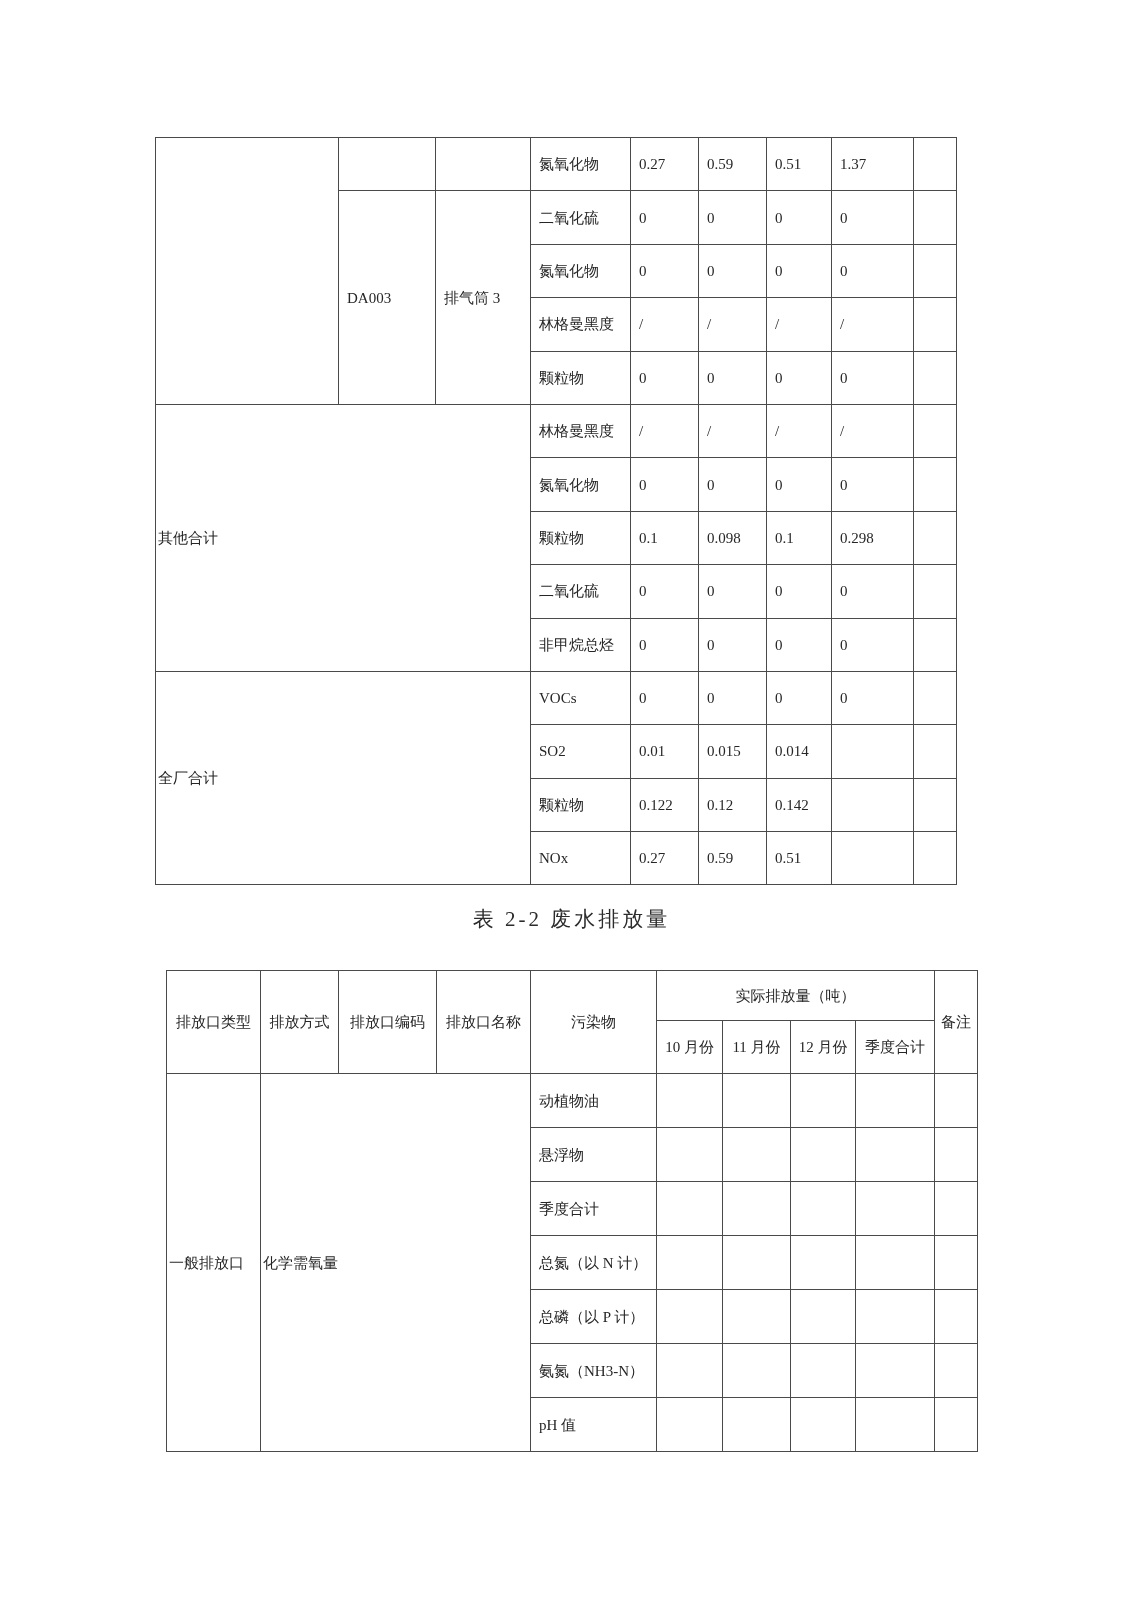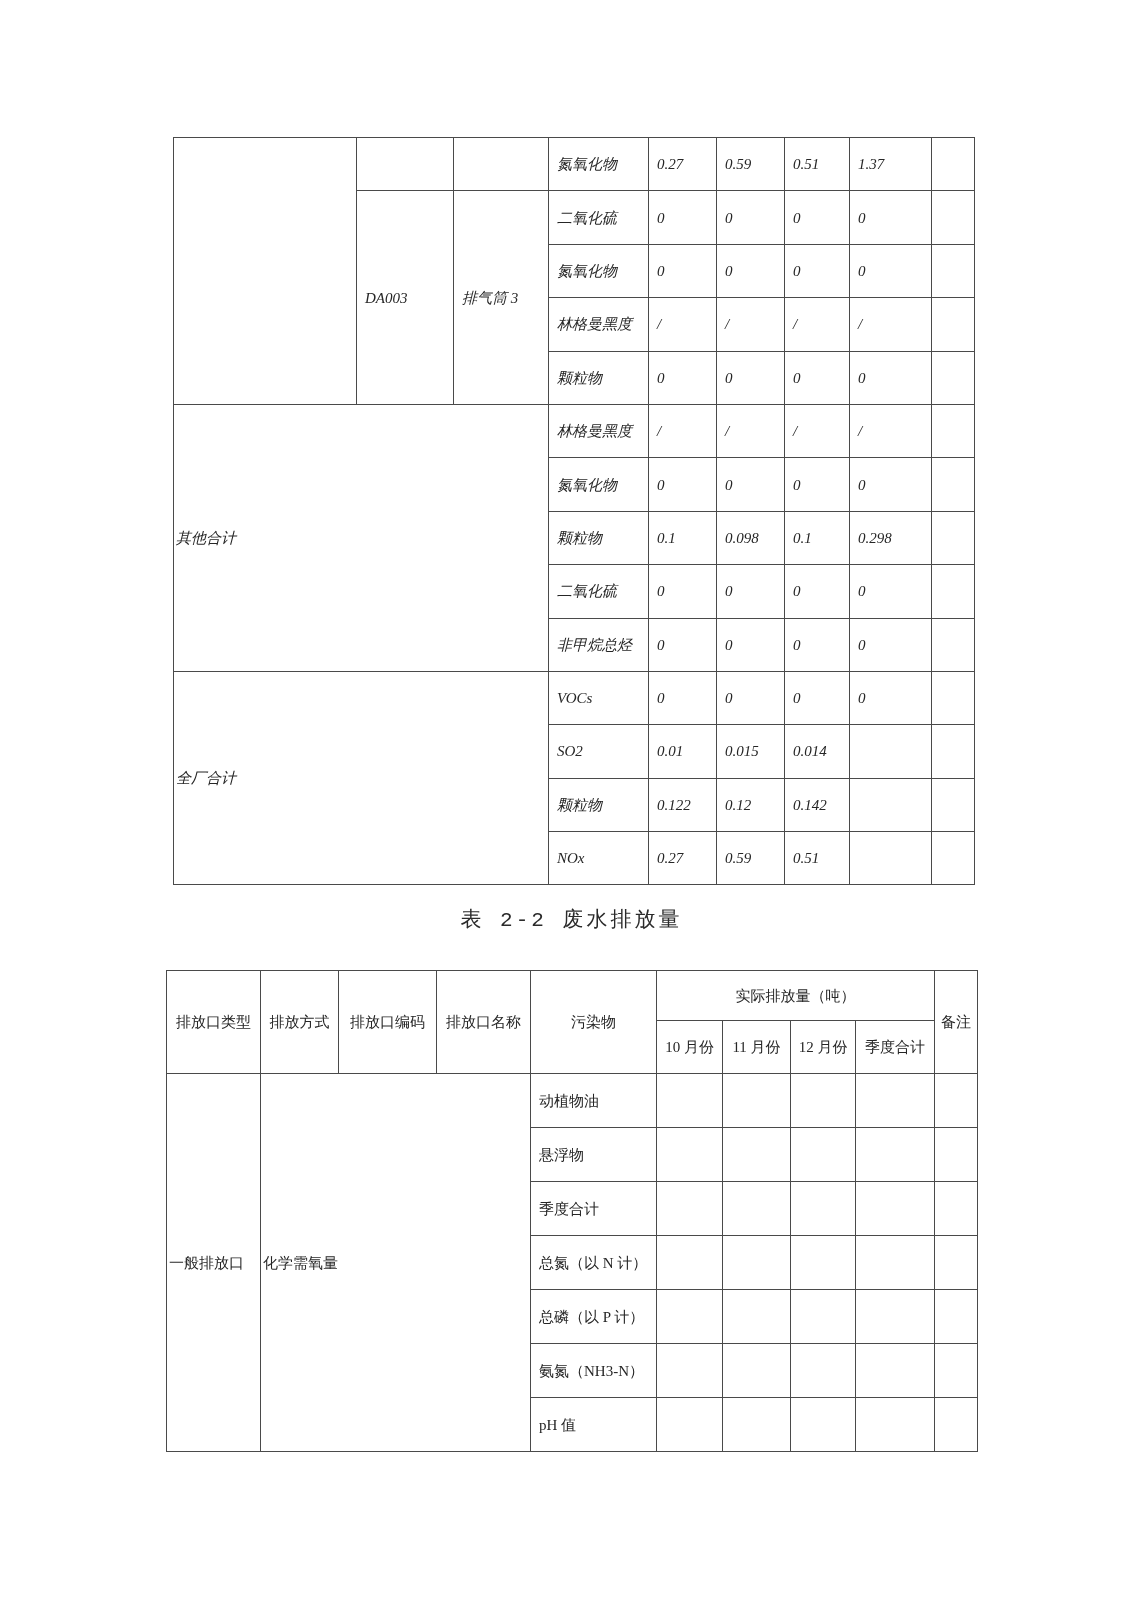--- a/index.html
+++ b/index.html
@@ -21,28 +21,27 @@
     border:1.5px solid #4a4a4a;
     font-size:15px;
     vertical-align:middle;
     padding:0 2px 0 8px;
     white-space:nowrap;
     overflow:hidden;
     line-height:1.2;
   }
   .ctr{ text-align:left; padding:0 2px; }
 
-  #air-table{ left:173px; top:137px; width:801px; height:748px;font-style:italic; }
+  #air-table{ left:155px; top:137px; width:801px; height:748px; }
   #air-table tr{ height:53.4px; }
 
   #caption{
     position:absolute; left:166px; top:905px; width:811px;
     text-align:center; font-size:21px; letter-spacing:3px;
     color:#2b2b2b;
-    font-family:Liberation Mono, monospace;
   }
 
   #water-table{ left:166px; top:970px; width:811px; height:482px; }
   #water-table tr{ height:54px; }
   #water-table tr.hr1{ height:50px; }
   #water-table tr.hr2{ height:53px; }
   #water-table td.hd{ text-align:center; padding:10px 1px; }
 </style>
 </head>
 <body>

